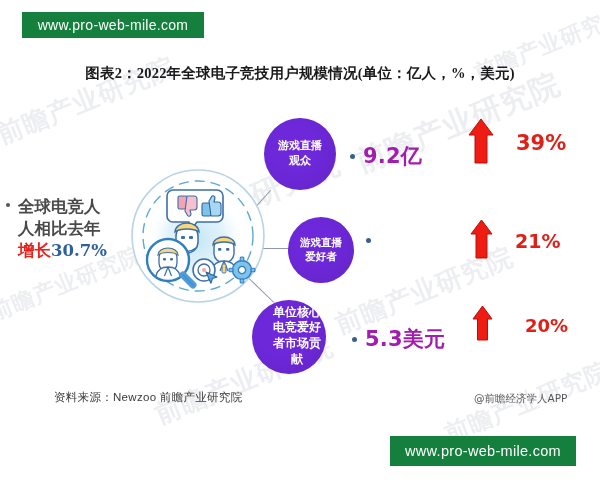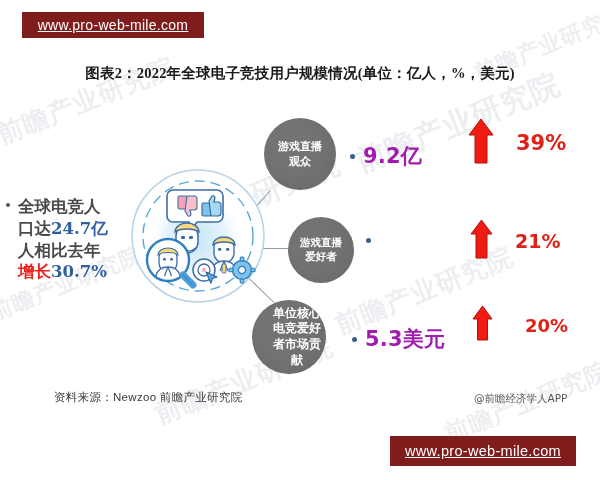--- a/index.html
+++ b/index.html
@@ -30,29 +30,28 @@
     color: rgba(140, 150, 165, 0.16);
     white-space: nowrap;
     transform-origin: left top;
     transform: rotate(-22deg);
     letter-spacing: 1px;
   }
 
   
   .url-badge {
     position: absolute;
-    background: #7f1d1d;
+    background: #15803d;
     color: #ffffff;
     font-size: 14px;
     letter-spacing: 0.3px;
     display: flex;
     align-items: center;
     justify-content: center;
     z-index: 20;
-    text-decoration: underline;
   }
   #url-badge-top {
     left: 22px;
     top: 12px;
     width: 182px;
     height: 26px;
   }
   #url-badge-bottom {
     left: 390px;
     top: 436px;
@@ -118,27 +117,27 @@
     background: #8d99a8;
     height: 1px;
     transform-origin: left center;
     z-index: 5;
   }
 
   
   .cat-circle {
     position: absolute;
     border-radius: 50%;
-    background: #737373;
+    background: #6d28d9;
     color: #ffffff;
     display: flex;
     align-items: center;
     justify-content: center;
     text-align: center;
-    font-family: Liberation Serif, serif;
+    font-family: Liberation Mono, monospace;
     font-weight: bold;
     z-index: 8;
     box-shadow: inset -6px -6px 16px rgba(0,0,0,0.06);
   }
   #cat-circle-0 { left: 264px; top: 118px; width: 72px; height: 72px; font-size: 11px; line-height: 1.35; }
   #cat-circle-1 { left: 288px; top: 217px; width: 66px; height: 66px; font-size: 10.5px; line-height: 1.35; }
   #cat-circle-2 { left: 252px; top: 300px; width: 74px; height: 74px; font-size: 12px; line-height: 1.3; justify-content: flex-end; }
   .cat-circle .label { padding: 0 5px; }
 
   
@@ -227,21 +226,20 @@
 </div>
 
 <div class="url-badge" id="url-badge-top">www.pro-web-mile.com</div>
 
 <div class="chart-title">图表2：2022年全球电子竞技用户规模情况(单位：亿人，%，美元)</div>
 
 <div id="left-summary">
   <span class="bullet"></span>
   <div class="body">
     <div><span>全球电竞人</span></div>
-    <div><span>口达</span><span class="num-blue">24.7亿</span></div>
     <div><span>人相比去年</span></div>
     <div><span class="hl-red">增长</span><span class="num-blue">30.7%</span></div>
   </div>
 </div>
 
 <div class="connector" style="left:248px; top:215px; width:34px; transform:rotate(-48deg);"></div>
 <div class="connector" style="left:262px; top:248px; width:30px;"></div>
 <div class="connector" style="left:248px; top:277px; width:36px; transform:rotate(44deg);"></div>
 
 <div id="central-illustration">

